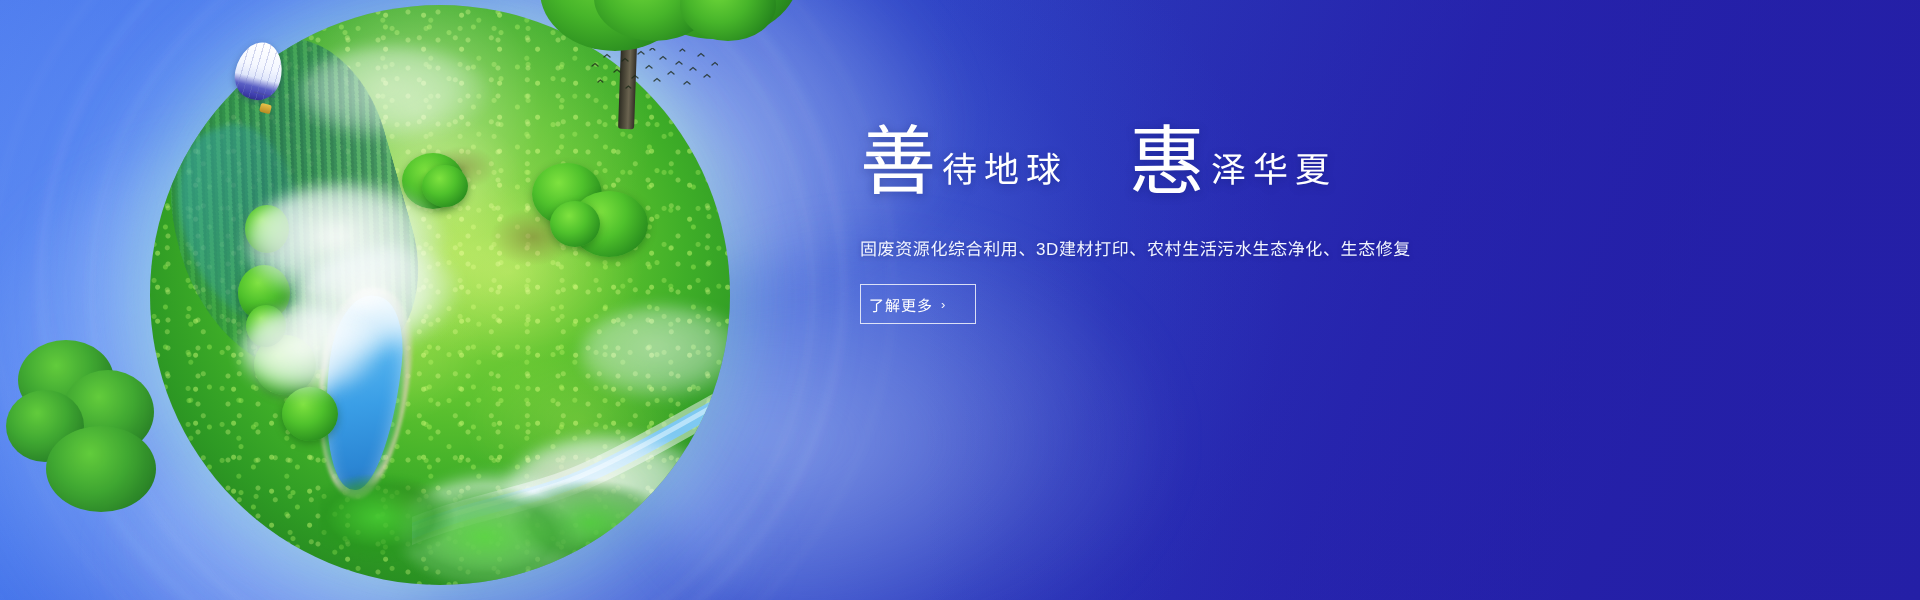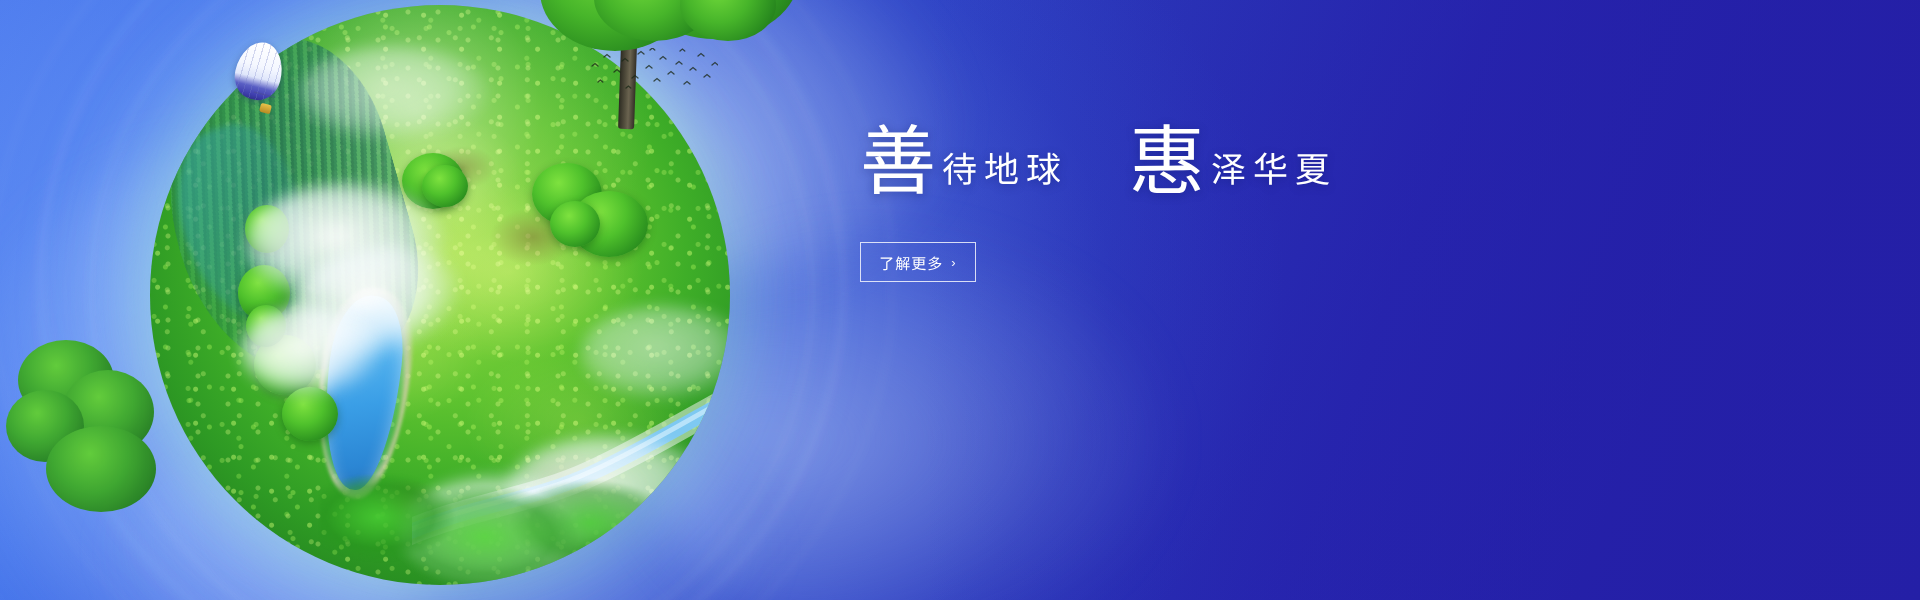--- a/index.html
+++ b/index.html
@@ -317,21 +317,21 @@
     margin-top:17px;
     font-size:17px;
     letter-spacing:.6px;
     color:#f2f5ff;
     text-shadow:0 1px 5px rgba(10,20,90,.35);
     white-space:nowrap;
   }
 
   .cta{
     margin-top:24px;
-    display:inline-flex;align-items:center;justify-content:center;
+    display:inline-flex;align-items:center;justify-content:flex-start;
     gap:8px;
     width:116px;height:40px;
     border:1px solid rgba(255,255,255,.80);
     background:transparent;
     color:#fff;
     font-size:15px;
     letter-spacing:1px;
     cursor:pointer;
     font-family:"Liberation Sans","DejaVu Sans",sans-serif;
     padding:0 8px;
@@ -458,20 +458,21 @@
         <span class="hl-small">待地球</span>
       </span>
       <span class="hl-gap"></span>
       <span class="hl-group">
         <span class="hl-big">惠</span>
         <span class="hl-small">泽华夏</span>
       </span>
     </div>
 
 
+    <div class="desc">固废资源化综合利用、3D建材打印、农村生活污水生态净化、生态修复</div>
 
     <button class="cta">
       <span>了解更多</span>
       <span class="chev">›</span>
     </button>
 
   </div>
 </div>
 
 </body></html>

